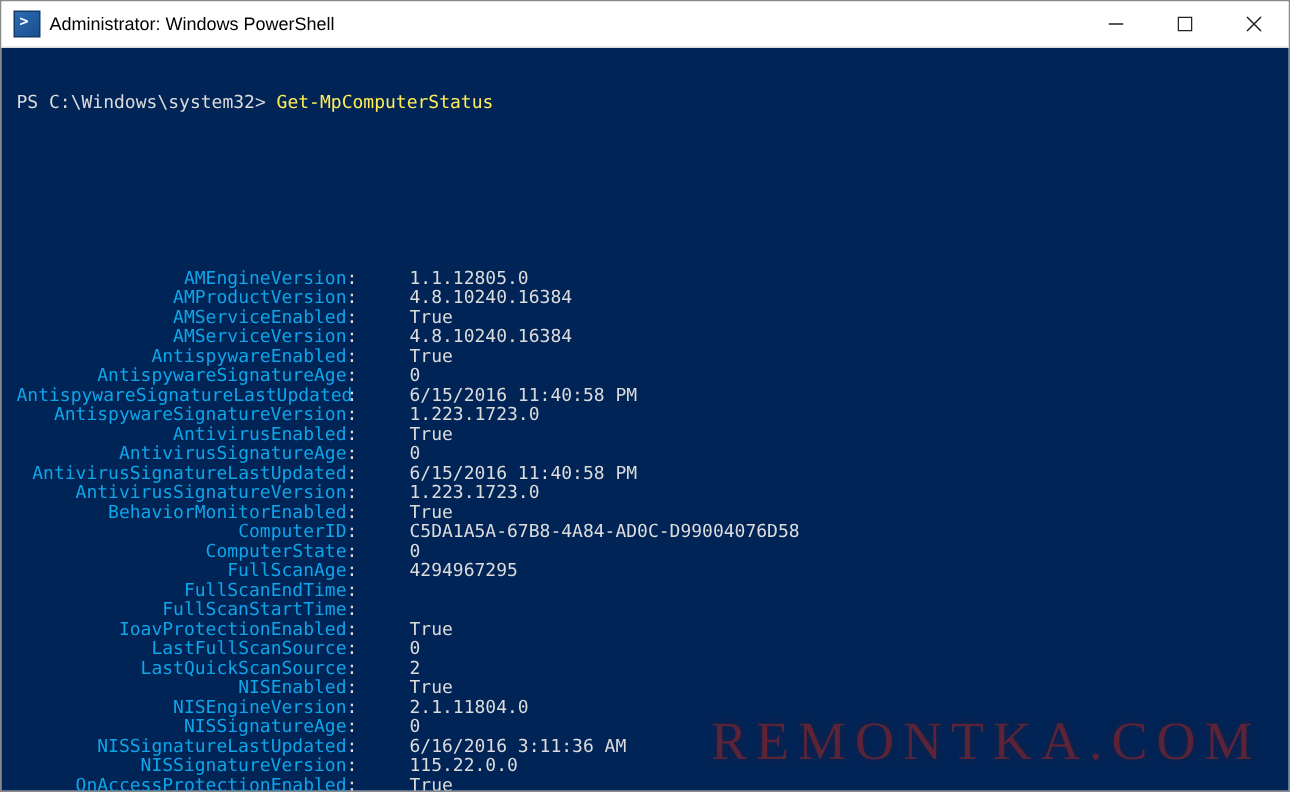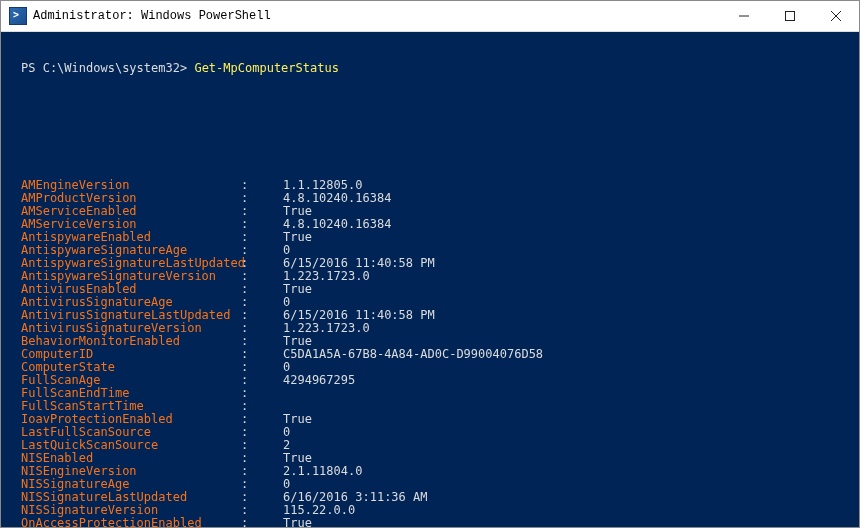--- a/index.html
+++ b/index.html
@@ -40,52 +40,52 @@
     content:">";
     color:#fff;
     font: bold 10px/1 Consolas, monospace;
     position:absolute;
     top:2px; left:3px;
   }
   .titlebar .title {
     font-size: 12px;
     color: #000;
     flex: 0 0 auto;
-    font-family: Liberation Mono, monospace;
   }
   .titlebar .spacer { flex: 1 1 auto; }
   .tb-btn {
     width: 46px;
     height: 30px;
     display: flex;
     align-items: center;
     justify-content: center;
     color: #222;
   }
   .tb-btn svg { width: 10px; height: 10px; stroke: #222; stroke-width: 1; fill: none; }
   .terminal {
     flex: 1 1 auto;
     background: #012456;
     color: #cccccc;
     font-family: Consolas, "Lucida Console", monospace;
     font-size: 12px;
     line-height: 13px;
-    padding: 4px 6px 4px 20px;
+    padding: 4px 6px 4px 10px;
     overflow: hidden;
     position: relative;
     white-space: pre;
   }
   .prompt-line { color: #dcdcdc; }
   .cmd { color: #ffee58; }
   .kv-row {
     display: flex;
   }
   .kv-key {
     width: 220px;
-    color: #f97316;
+    color: #0ea5e9;
+    text-align: right;
   }
   .kv-sep {
     width: 14px;
     color: #dcdcdc;
   }
   .kv-val {
     color: #dcdcdc;
     margin-left: 28px;
   }
   .blank { height: 13px; }
@@ -131,14 +131,15 @@
   <div class="terminal">
     <div class="prompt-line"><span>PS C:\Windows\system32&gt;</span> <span class="cmd">Get-MpComputerStatus</span></div>
     <div class="blank"></div>
     <div class="blank"></div>
     <div id="kv-rows"><div class="kv-row"><span class="kv-key">AMEngineVersion</span><span class="kv-sep">: </span><span class="kv-val">1.1.12805.0</span></div><div class="kv-row"><span class="kv-key">AMProductVersion</span><span class="kv-sep">: </span><span class="kv-val">4.8.10240.16384</span></div><div class="kv-row"><span class="kv-key">AMServiceEnabled</span><span class="kv-sep">: </span><span class="kv-val">True</span></div><div class="kv-row"><span class="kv-key">AMServiceVersion</span><span class="kv-sep">: </span><span class="kv-val">4.8.10240.16384</span></div><div class="kv-row"><span class="kv-key">AntispywareEnabled</span><span class="kv-sep">: </span><span class="kv-val">True</span></div><div class="kv-row"><span class="kv-key">AntispywareSignatureAge</span><span class="kv-sep">: </span><span class="kv-val">0</span></div><div class="kv-row"><span class="kv-key">AntispywareSignatureLastUpdated</span><span class="kv-sep">: </span><span class="kv-val">6/15/2016 11:40:58 PM</span></div><div class="kv-row"><span class="kv-key">AntispywareSignatureVersion</span><span class="kv-sep">: </span><span class="kv-val">1.223.1723.0</span></div><div class="kv-row"><span class="kv-key">AntivirusEnabled</span><span class="kv-sep">: </span><span class="kv-val">True</span></div><div class="kv-row"><span class="kv-key">AntivirusSignatureAge</span><span class="kv-sep">: </span><span class="kv-val">0</span></div><div class="kv-row"><span class="kv-key">AntivirusSignatureLastUpdated</span><span class="kv-sep">: </span><span class="kv-val">6/15/2016 11:40:58 PM</span></div><div class="kv-row"><span class="kv-key">AntivirusSignatureVersion</span><span class="kv-sep">: </span><span class="kv-val">1.223.1723.0</span></div><div class="kv-row"><span class="kv-key">BehaviorMonitorEnabled</span><span class="kv-sep">: </span><span class="kv-val">True</span></div><div class="kv-row"><span class="kv-key">ComputerID</span><span class="kv-sep">: </span><span class="kv-val">C5DA1A5A-67B8-4A84-AD0C-D99004076D58</span></div><div class="kv-row"><span class="kv-key">ComputerState</span><span class="kv-sep">: </span><span class="kv-val">0</span></div><div class="kv-row"><span class="kv-key">FullScanAge</span><span class="kv-sep">: </span><span class="kv-val">4294967295</span></div><div class="kv-row"><span class="kv-key">FullScanEndTime</span><span class="kv-sep">: </span><span class="kv-val"></span></div><div class="kv-row"><span class="kv-key">FullScanStartTime</span><span class="kv-sep">: </span><span class="kv-val"></span></div><div class="kv-row"><span class="kv-key">IoavProtectionEnabled</span><span class="kv-sep">: </span><span class="kv-val">True</span></div><div class="kv-row"><span class="kv-key">LastFullScanSource</span><span class="kv-sep">: </span><span class="kv-val">0</span></div><div class="kv-row"><span class="kv-key">LastQuickScanSource</span><span class="kv-sep">: </span><span class="kv-val">2</span></div><div class="kv-row"><span class="kv-key">NISEnabled</span><span class="kv-sep">: </span><span class="kv-val">True</span></div><div class="kv-row"><span class="kv-key">NISEngineVersion</span><span class="kv-sep">: </span><span class="kv-val">2.1.11804.0</span></div><div class="kv-row"><span class="kv-key">NISSignatureAge</span><span class="kv-sep">: </span><span class="kv-val">0</span></div><div class="kv-row"><span class="kv-key">NISSignatureLastUpdated</span><span class="kv-sep">: </span><span class="kv-val">6/16/2016 3:11:36 AM</span></div><div class="kv-row"><span class="kv-key">NISSignatureVersion</span><span class="kv-sep">: </span><span class="kv-val">115.22.0.0</span></div><div class="kv-row"><span class="kv-key">OnAccessProtectionEnabled</span><span class="kv-sep">: </span><span class="kv-val">True</span></div></div>
     
     
     
     
 
+    <div class="watermark">REMONTKA.COM</div>
   </div>
 </div>
 
 </body></html>

